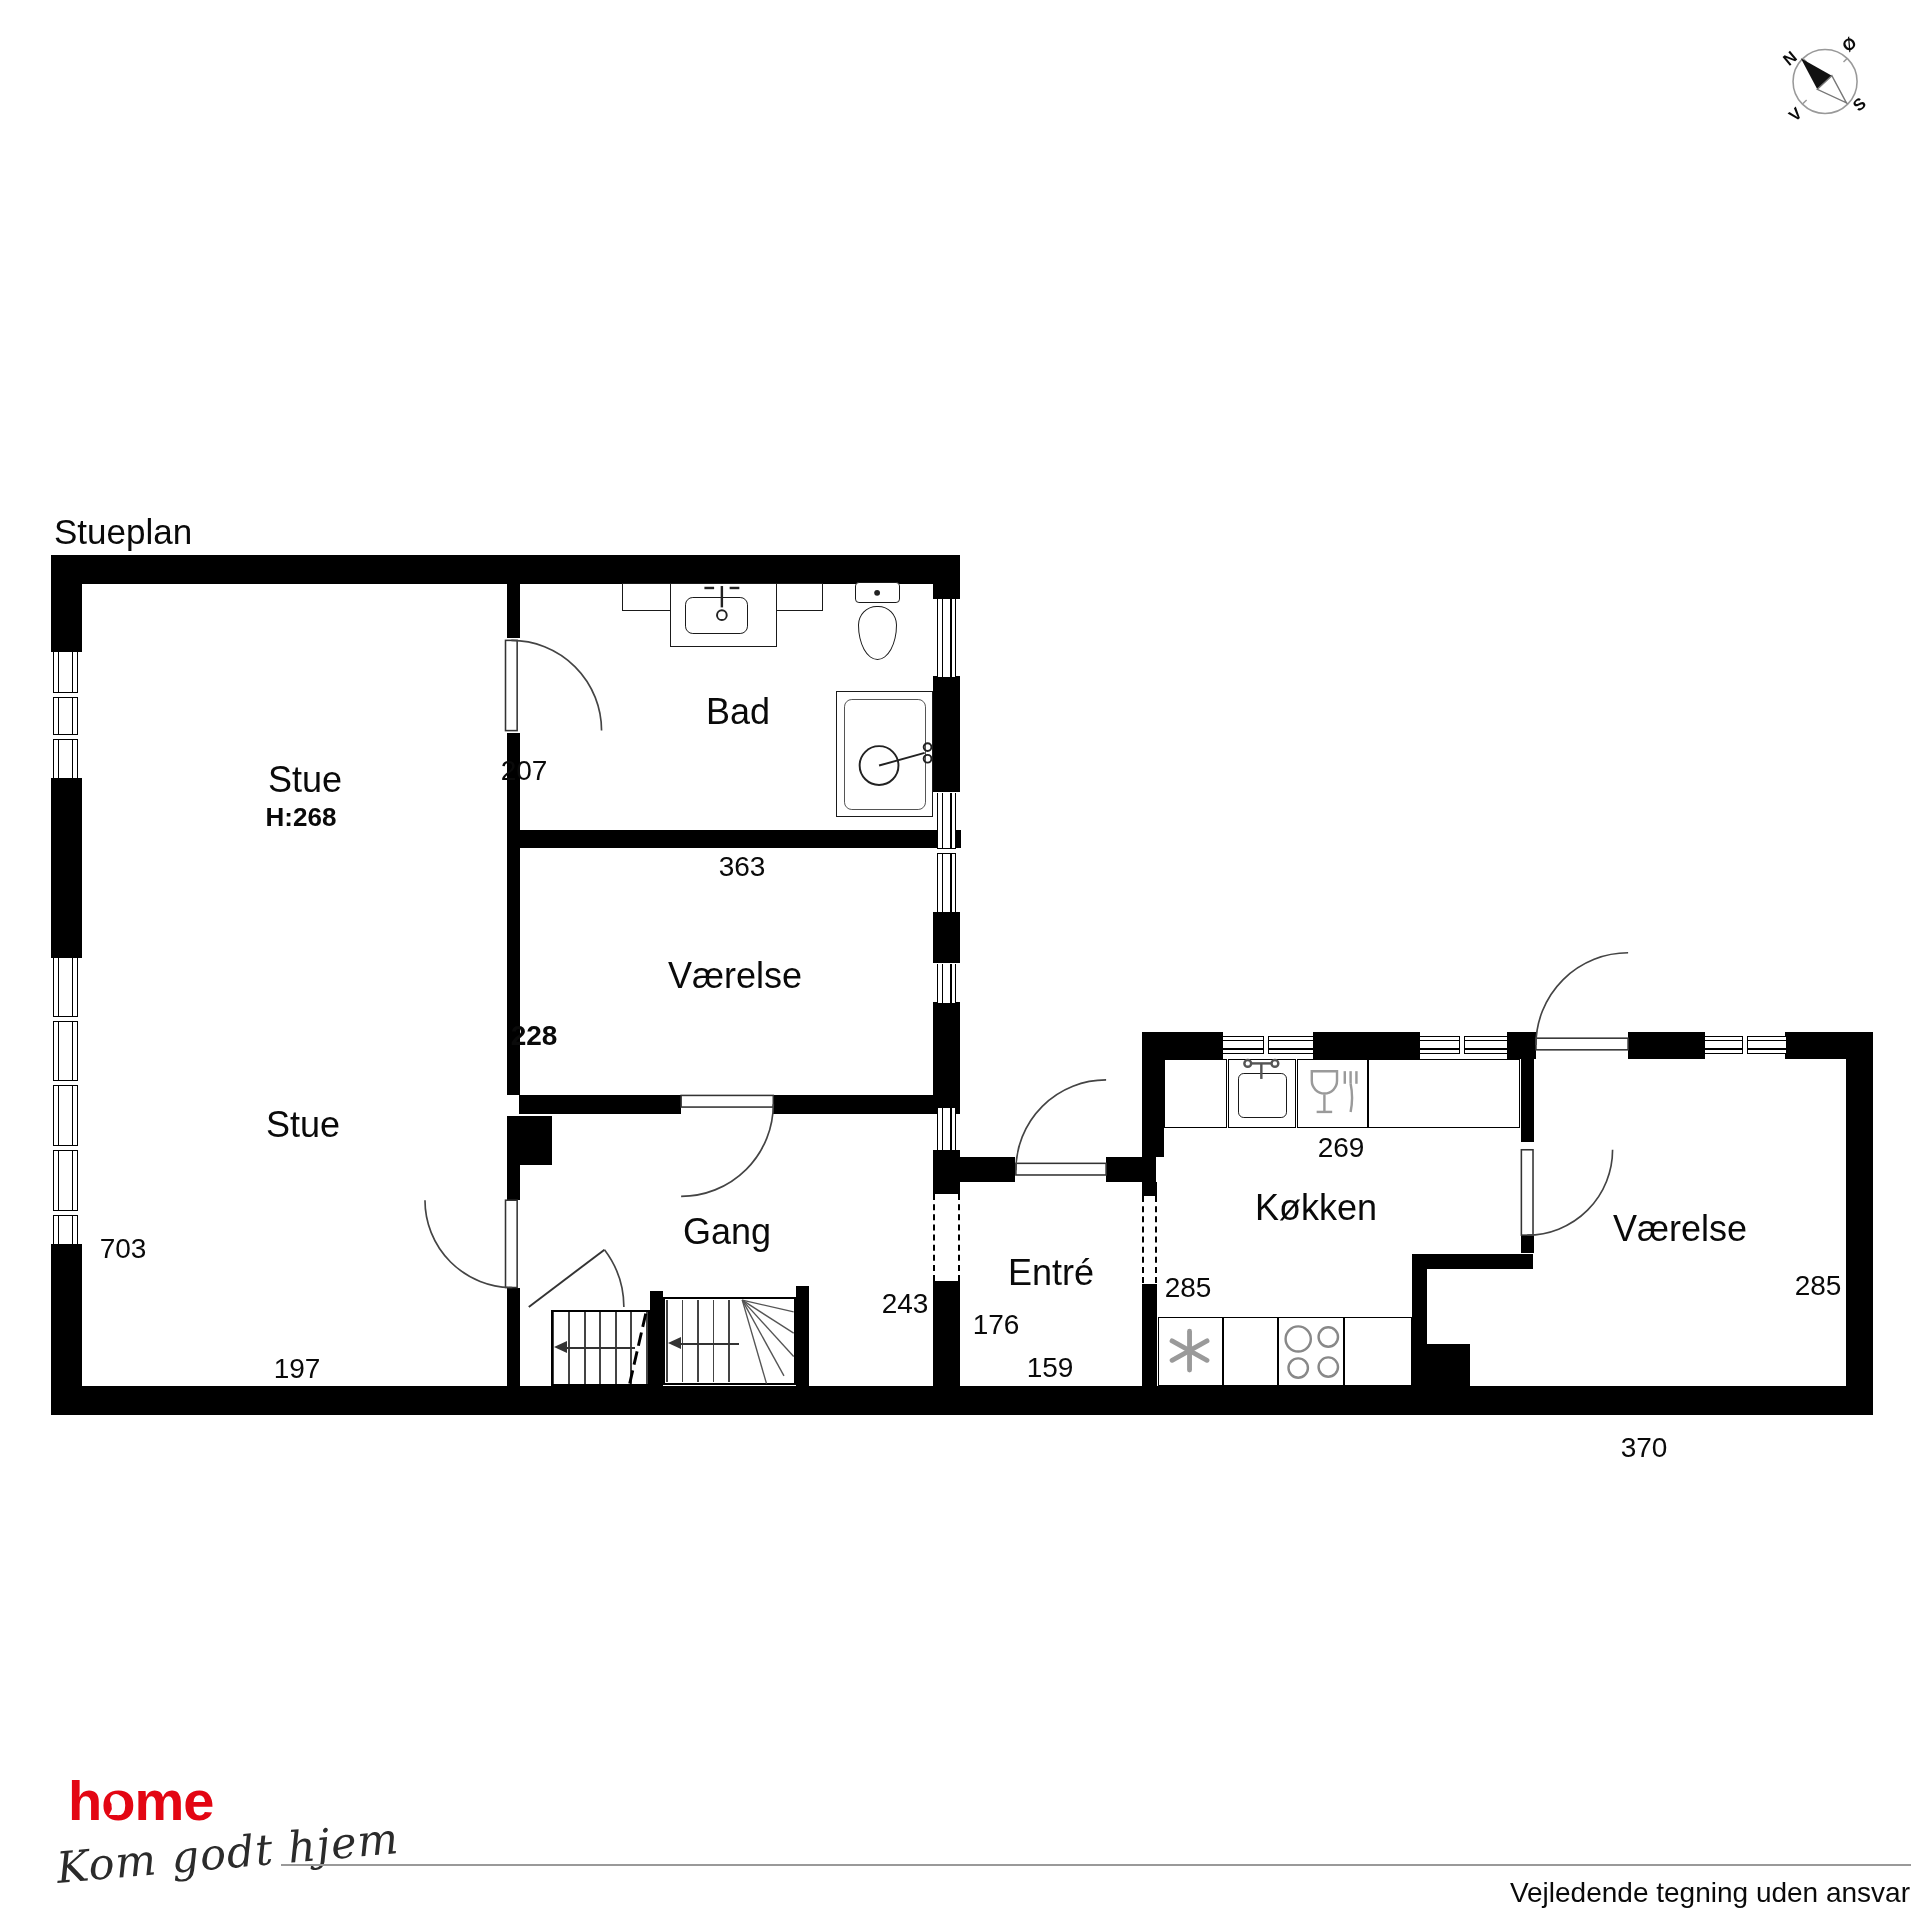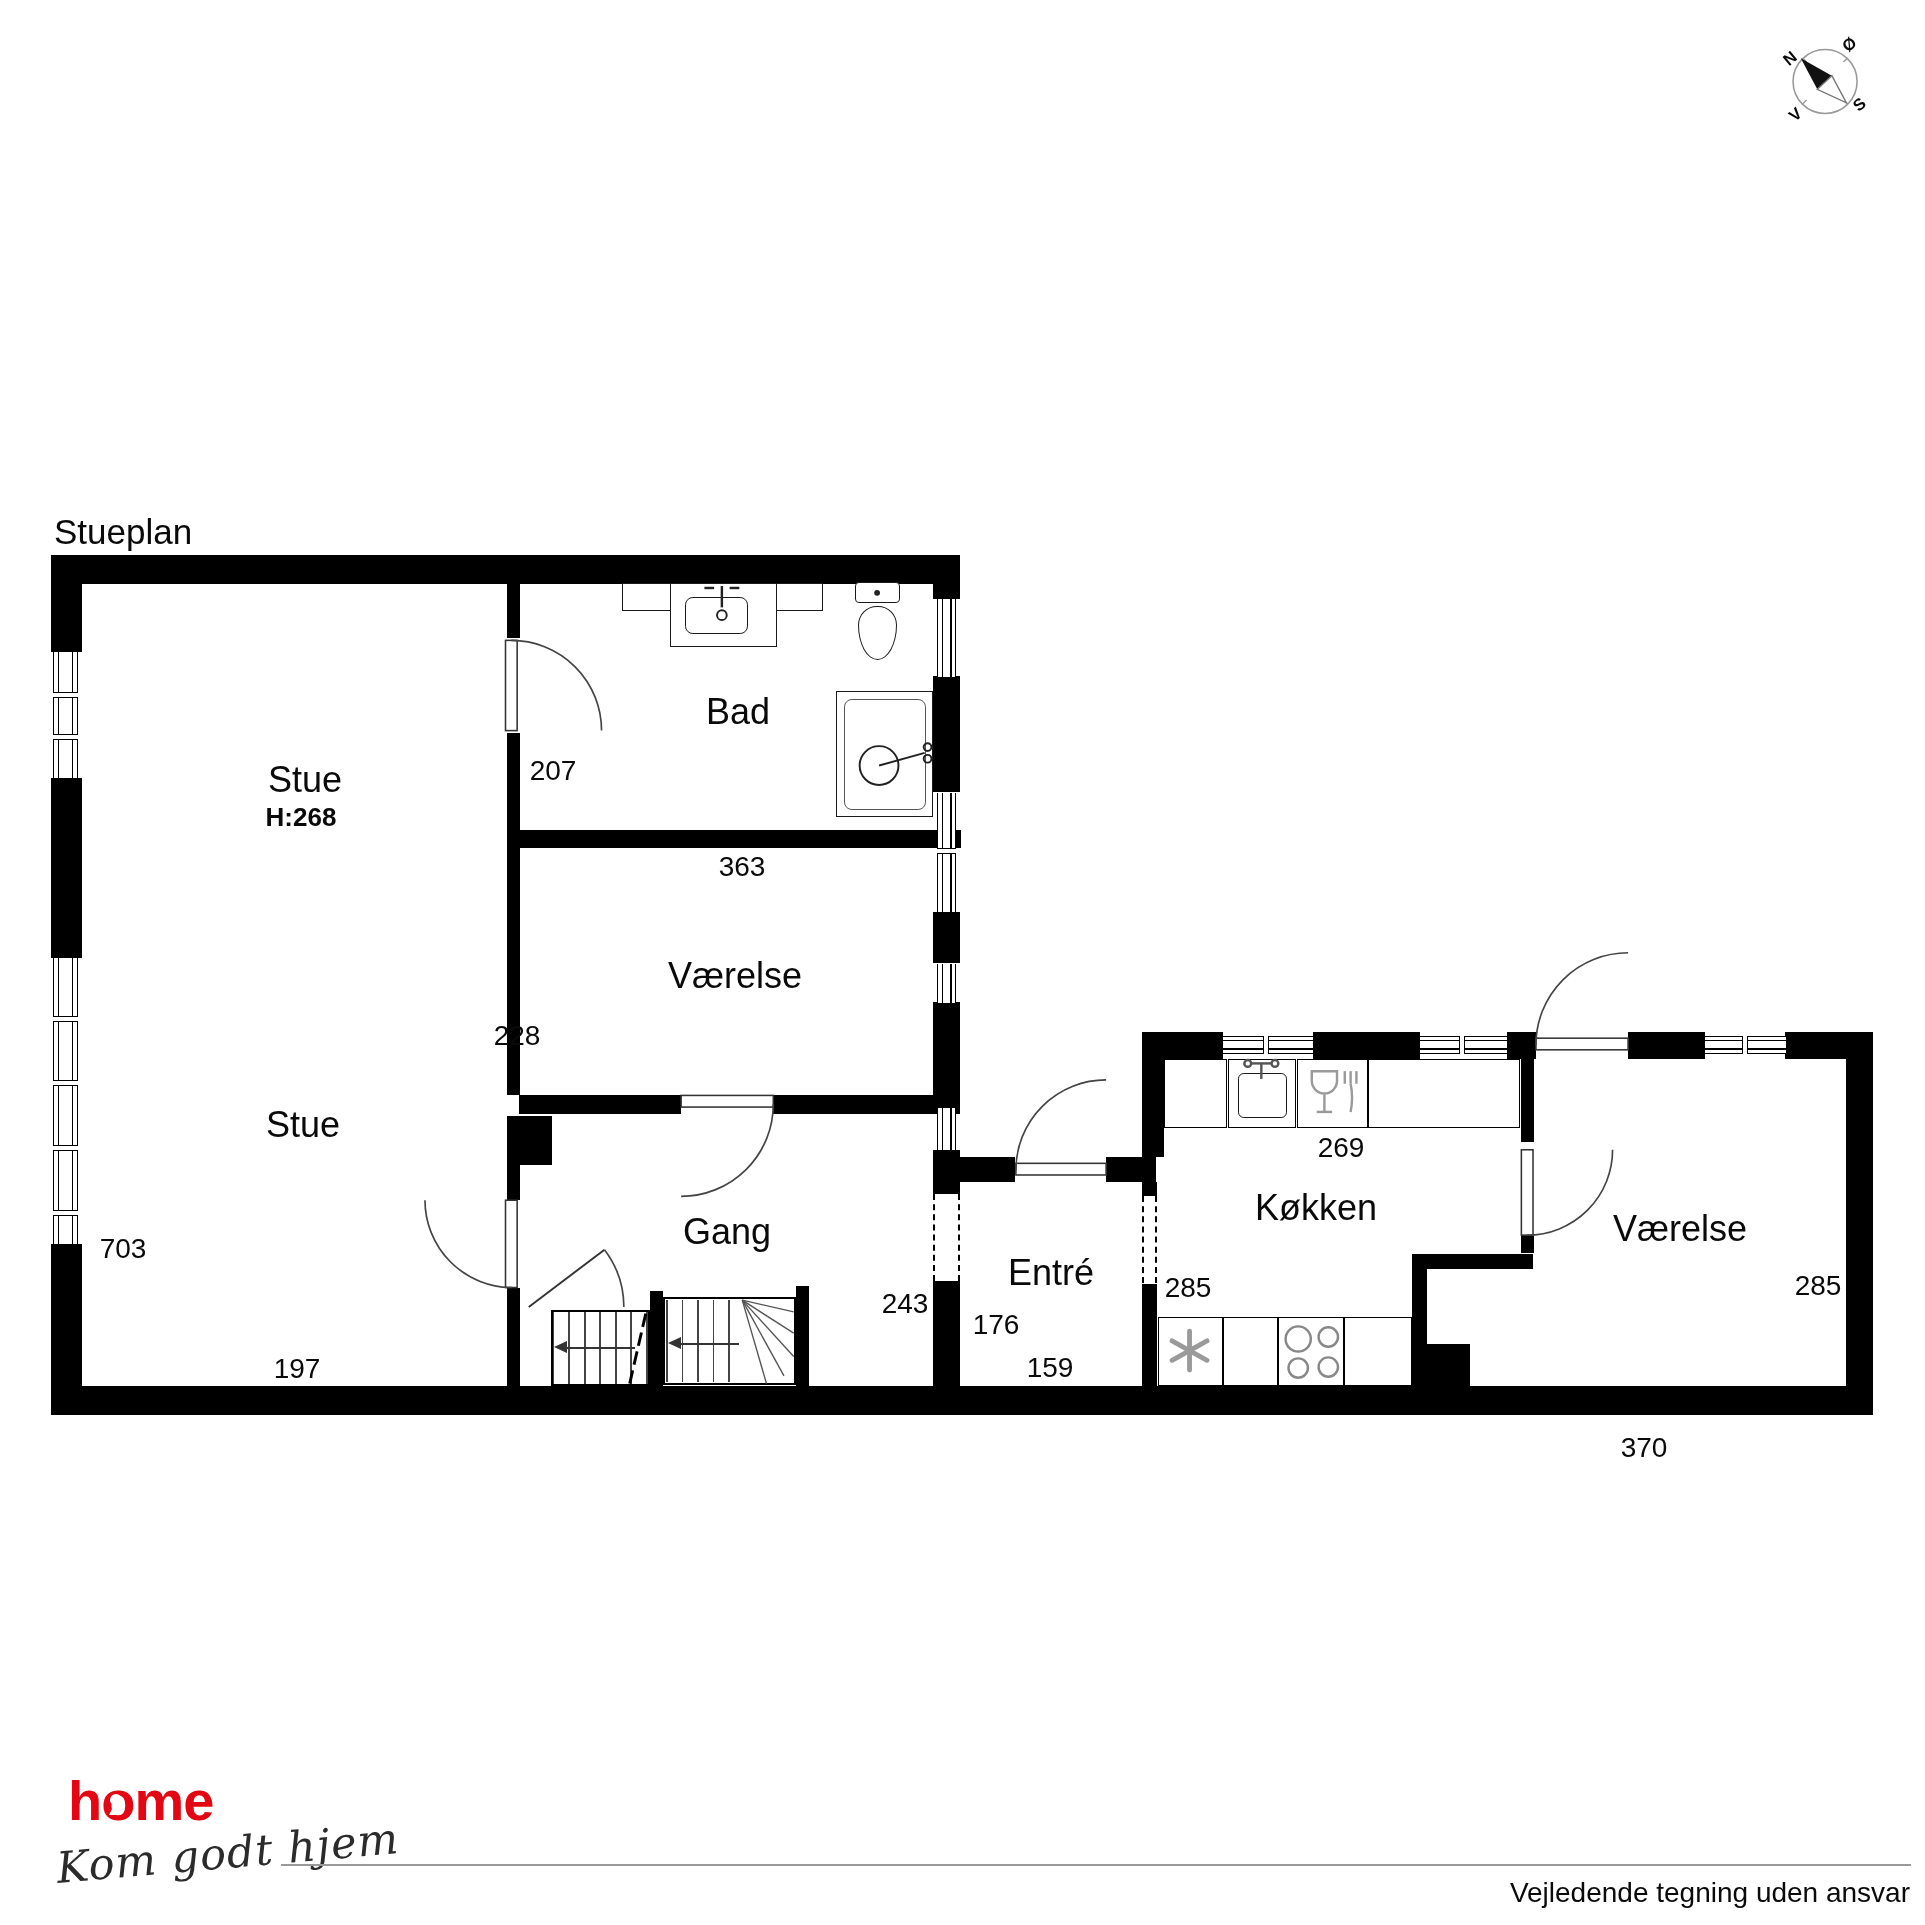--- a/index.html
+++ b/index.html
@@ -222,23 +222,23 @@
   <div class="rlbl" style="left:305px;top:759px;">Stue</div>
   <div class="slbl" style="left:301px;top:802px;font-weight:bold;">H:268</div>
   <div class="rlbl" style="left:303px;top:1104px;">Stue</div>
   <div class="rlbl" style="left:738px;top:691px;">Bad</div>
   <div class="rlbl" style="left:735px;top:955px;">Værelse</div>
   <div class="rlbl" style="left:727px;top:1211px;">Gang</div>
   <div class="rlbl" style="left:1051px;top:1252px;">Entré</div>
   <div class="rlbl" style="left:1316px;top:1187px;">Køkken</div>
   <div class="rlbl" style="left:1680px;top:1208px;">Værelse</div>
 
-  <div class="dim" style="left:553px;top:755px;">207</div>
+  <div class="dim" style="left:524px;top:755px;">207</div>
   <div class="dim" style="left:742px;top:851px;">363</div>
-  <div class="dim" style="left:517px;top:1020px;">228</div>
+  <div class="dim" style="left:534px;top:1020px;font-weight:bold;">228</div>
   <div class="dim" style="left:123px;top:1233px;">703</div>
   <div class="dim" style="left:297px;top:1353px;">197</div>
   <div class="dim" style="left:905px;top:1288px;">243</div>
   <div class="dim" style="left:996px;top:1309px;">176</div>
   <div class="dim" style="left:1050px;top:1352px;">159</div>
   <div class="dim" style="left:1188px;top:1272px;">285</div>
   <div class="dim" style="left:1341px;top:1132px;">269</div>
   <div class="dim" style="left:1818px;top:1270px;">285</div>
   <div class="dim" style="left:1644px;top:1432px;">370</div>
 

